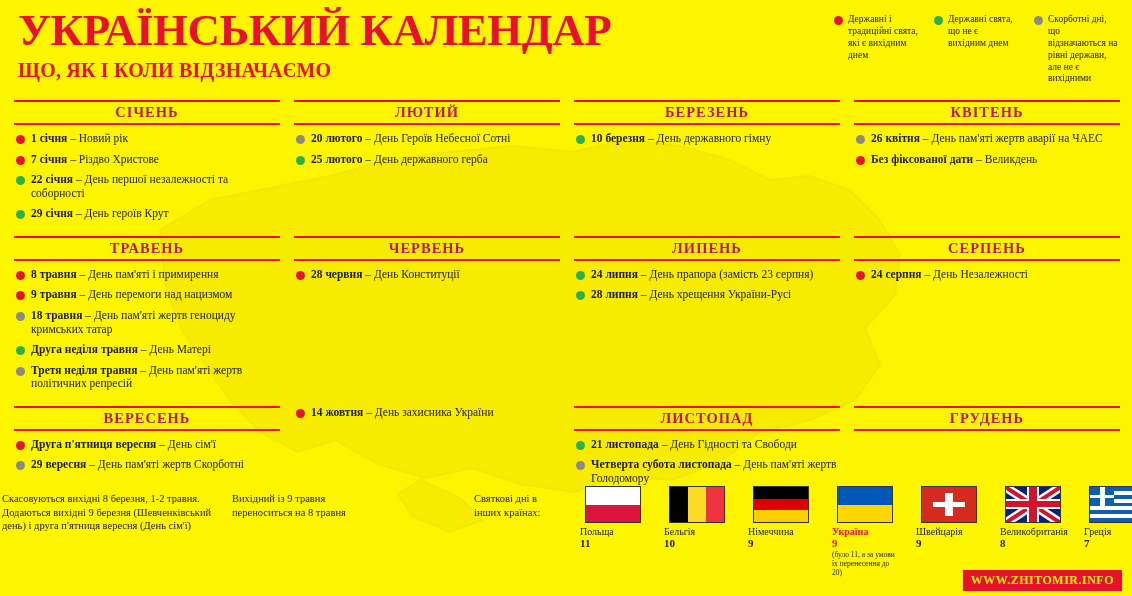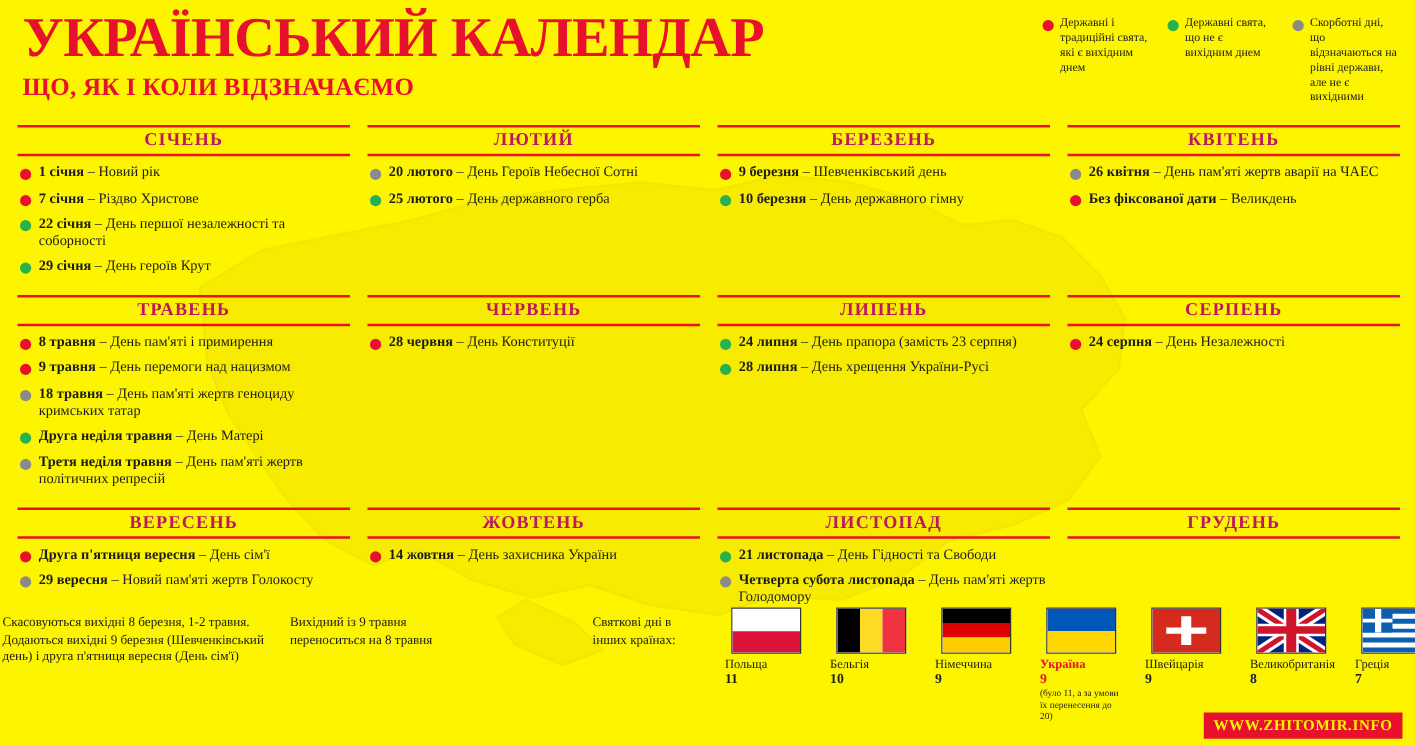--- a/index.html
+++ b/index.html
@@ -326,24 +326,20 @@
           <div class="event">
             <span class="dot" style="background: rgb(42, 177, 79);"></span>
             <span class="ev-text"><span class="ev-date">25 лютого</span><span> – День державного герба</span></span>
           </div>
         </div>
       </div>
       <div class="month">
         <div class="month-name">БЕРЕЗЕНЬ</div>
         <div class="events">
           <div class="event">
-            <span class="dot" style="background: rgb(232, 17, 45);"></span>
-            <span class="ev-text"><span class="ev-date">9 березня</span><span> – Шевченківський день</span></span>
-          </div>
-          <div class="event">
             <span class="dot" style="background: rgb(42, 177, 79);"></span>
             <span class="ev-text"><span class="ev-date">10 березня</span><span> – День державного гімну</span></span>
           </div>
         </div>
       </div>
       <div class="month">
         <div class="month-name">КВІТЕНЬ</div>
         <div class="events">
           <div class="event">
             <span class="dot" style="background: rgb(138, 138, 138);"></span>
@@ -413,26 +409,25 @@
       </div>
       <div class="month">
         <div class="month-name">ВЕРЕСЕНЬ</div>
         <div class="events">
           <div class="event">
             <span class="dot" style="background: rgb(232, 17, 45);"></span>
             <span class="ev-text"><span class="ev-date">Друга п'ятниця вересня</span><span> – День сім'ї</span></span>
           </div>
           <div class="event">
             <span class="dot" style="background: rgb(138, 138, 138);"></span>
-            <span class="ev-text"><span class="ev-date">29 вересня</span><span> – Новий пам'яті жертв Голокосту</span></span>
-          </div>
-        </div>
-      </div>
-      <div class="month">
-        <div class="month-name">ЖОВТЕНЬ</div>
+            <span class="ev-text"><span class="ev-date">29 вересня</span><span> – День пам'яті жертв Скорботні</span></span>
+          </div>
+        </div>
+      </div>
+      <div class="month">
         <div class="events">
           <div class="event">
             <span class="dot" style="background: rgb(232, 17, 45);"></span>
             <span class="ev-text"><span class="ev-date">14 жовтня</span><span> – День захисника України</span></span>
           </div>
         </div>
       </div>
       <div class="month">
         <div class="month-name">ЛИСТОПАД</div>
         <div class="events">

